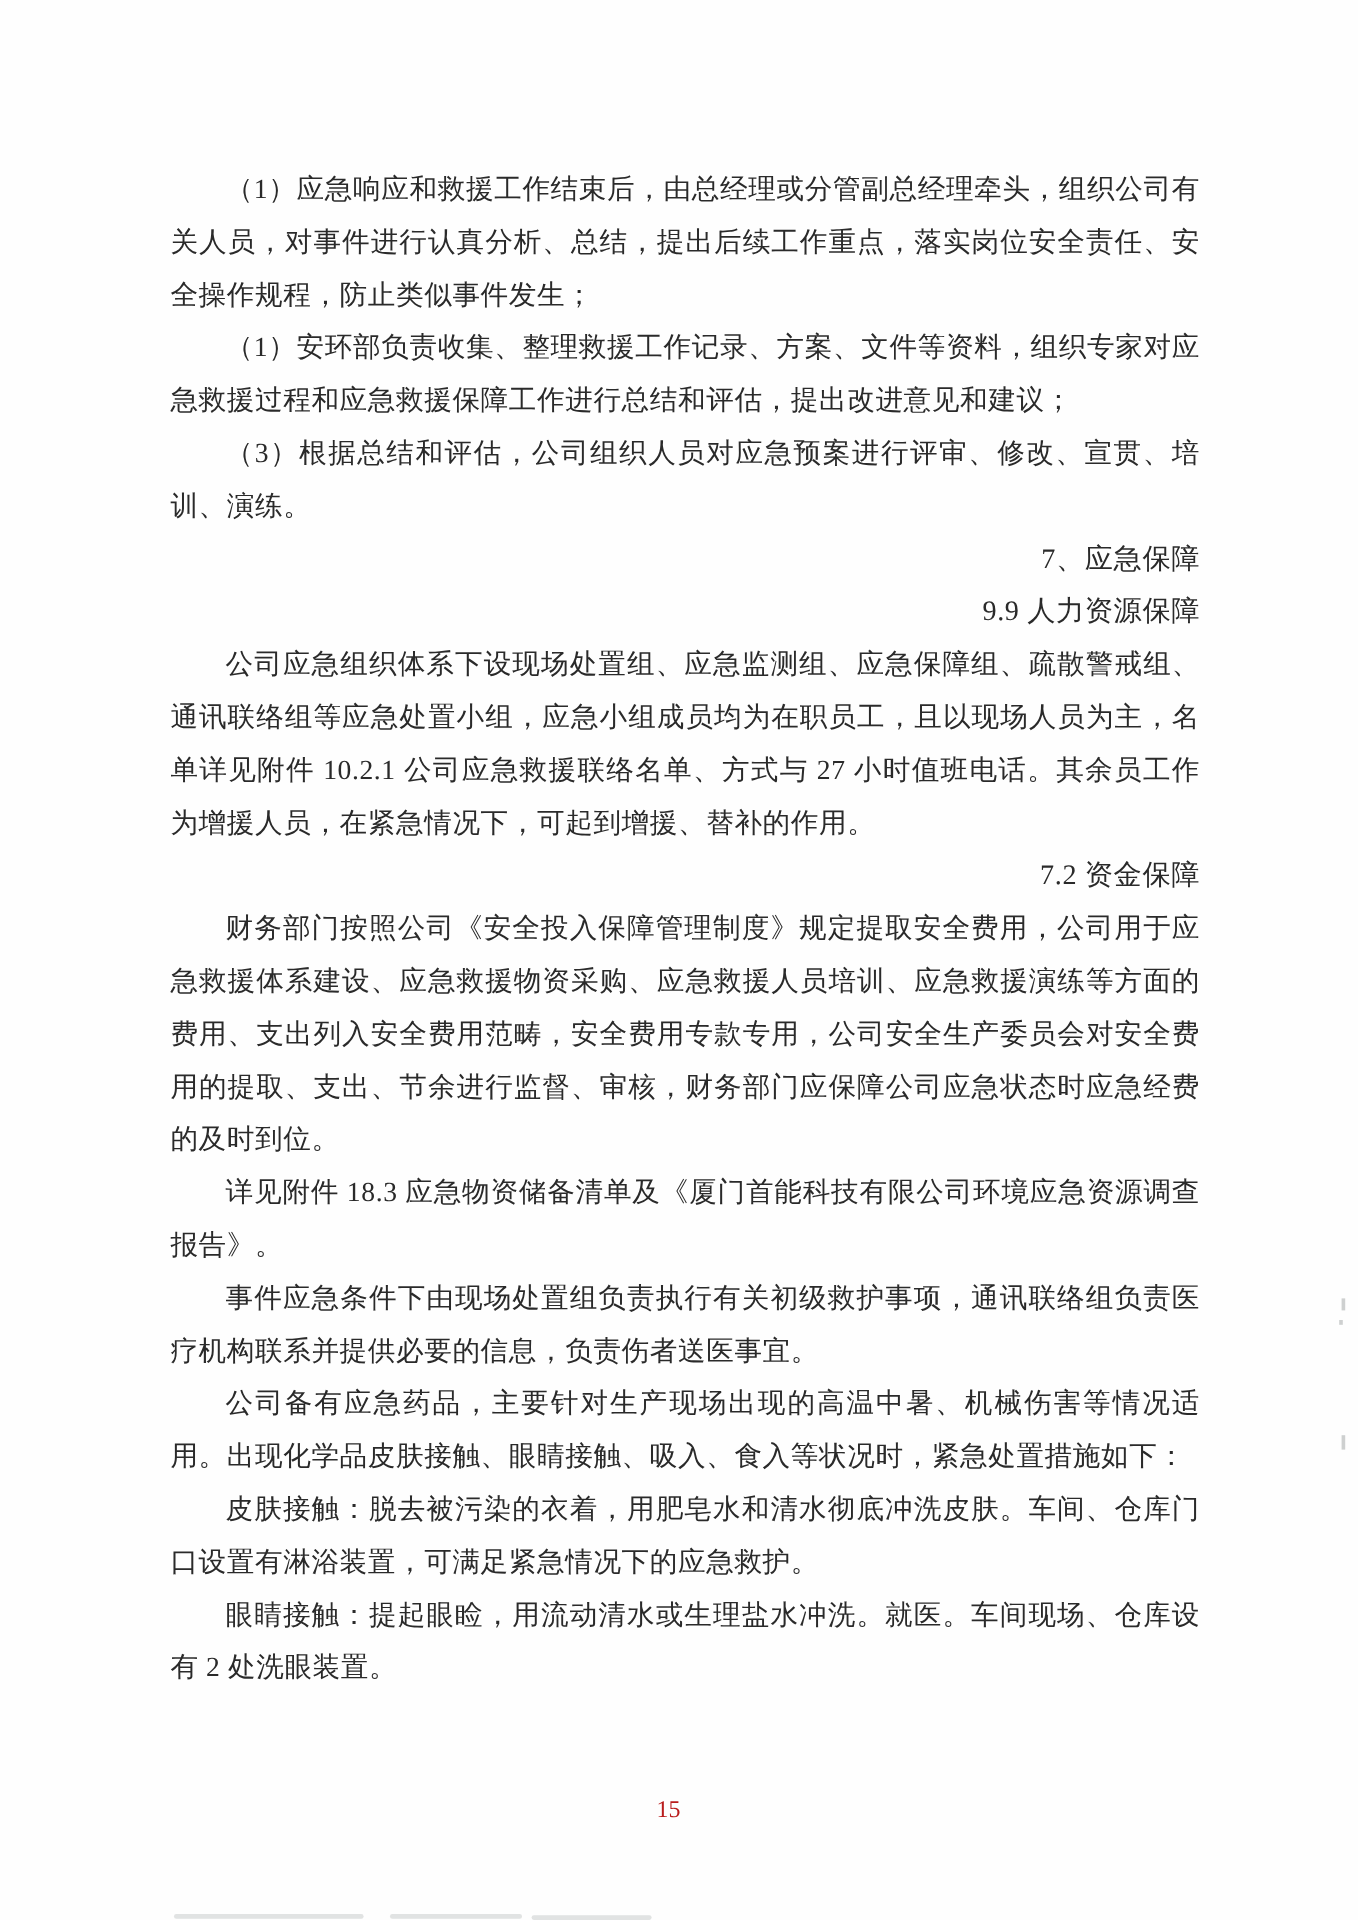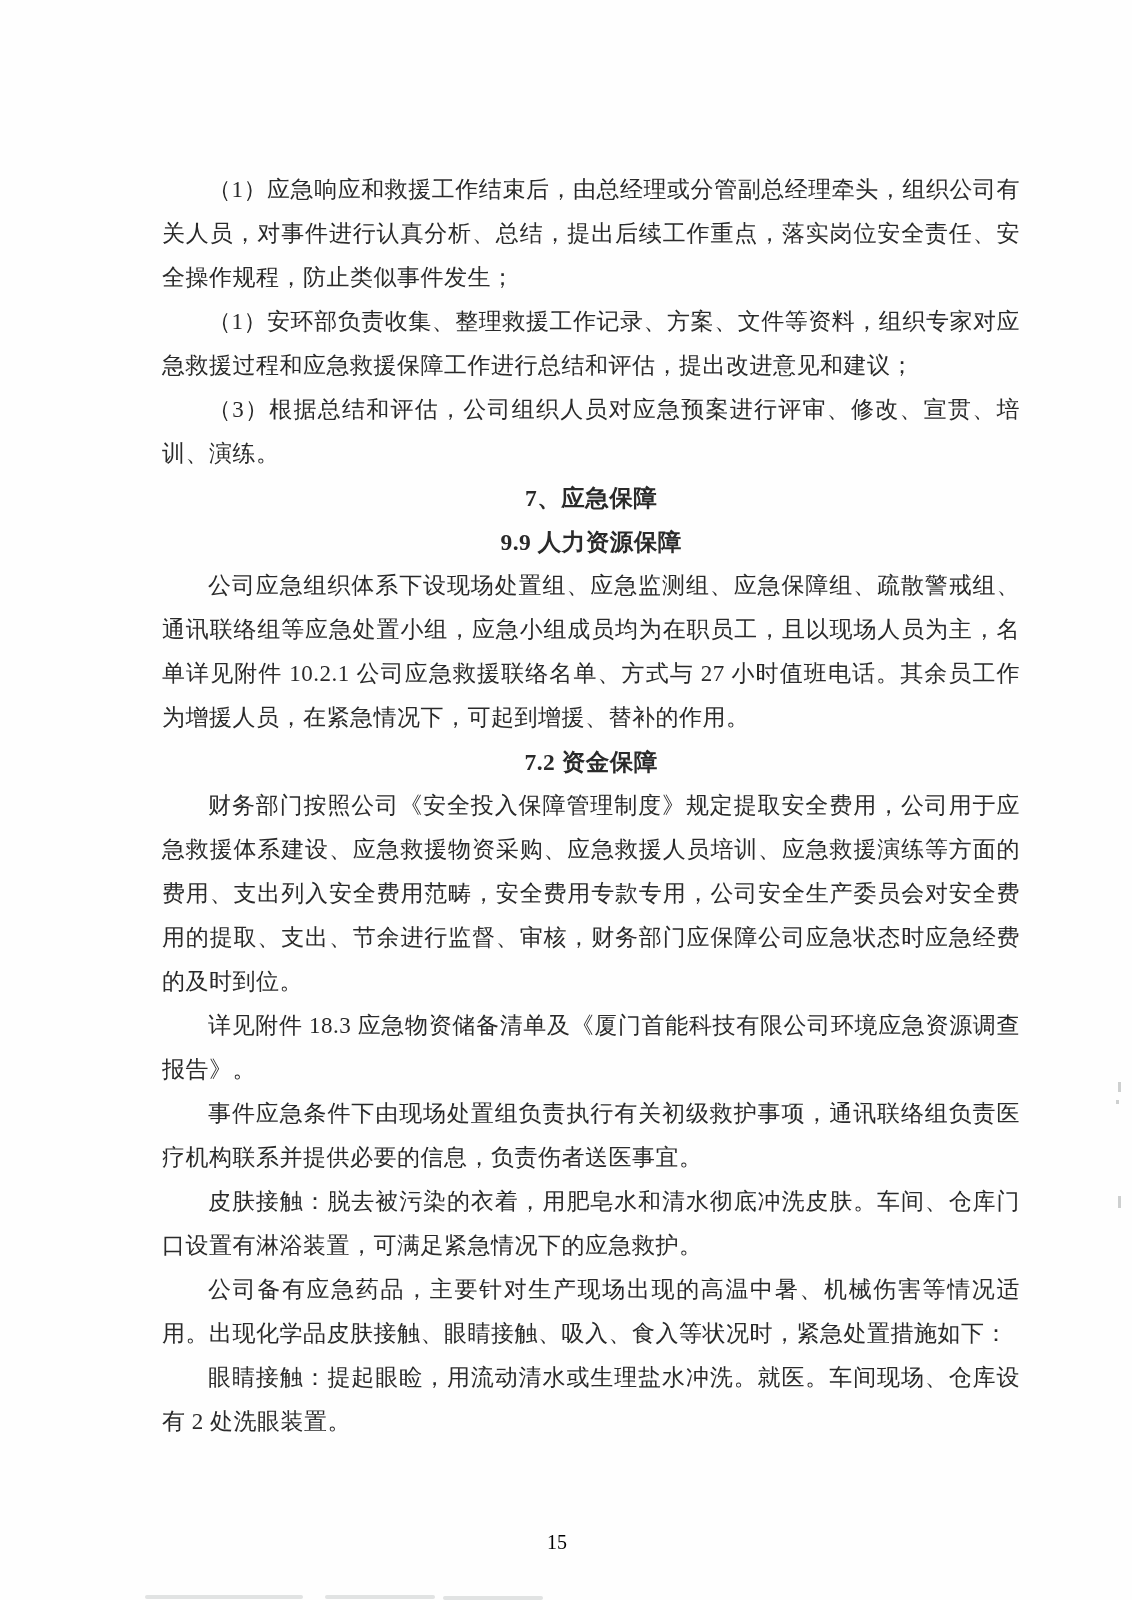--- a/index.html
+++ b/index.html
@@ -12,49 +12,47 @@
     width: 1132px;
     height: 1600px;
     background: #fefefe;
     overflow: hidden;
     font-family: "Liberation Serif", "DejaVu Serif", serif;
     color: #2a2a2a;
   }
   .content {
     position: absolute;
     left: 142px;
-    top: 168px;
+    top: 136px;
     width: 858px;
     font-size: 23px;
     line-height: 44px;
     letter-spacing: 0.5px;
-    margin-left: 20px;
   }
   .para {
     margin: 0;
     text-align: justify;
     text-indent: 2em;
   }
   .heading {
     margin: 0;
-    font-weight: 700;
-    text-align: center;
+    font-weight: 400;
+    text-align: right;
     text-indent: 0;
     font-size: 23.5px;
   }
   .page-number {
     position: absolute;
     top: 1494px;
     left: 0;
     width: 1114px;
     text-align: center;
     font-size: 20px;
     line-height: 28px;
-    color: #000000;
-    margin-top: 34px;
+    color: #b91c1c;
   }
   
   .scan-dash {
     position: absolute;
     height: 4px;
     background: #c9cccc;
     opacity: 0.55;
     border-radius: 2px;
   }
   .dash-1 { left: 145px; top: 1595px; width: 158px; }
@@ -77,22 +75,22 @@
     <p class="para">（1）应急响应和救援工作结束后，由总经理或分管副总经理牵头，组织公司有关人员，对事件进行认真分析、总结，提出后续工作重点，落实岗位安全责任、安全操作规程，防止类似事件发生；</p>
     <p class="para">（1）安环部负责收集、整理救援工作记录、方案、文件等资料，组织专家对应急救援过程和应急救援保障工作进行总结和评估，提出改进意见和建议；</p>
     <p class="para">（3）根据总结和评估，公司组织人员对应急预案进行评审、修改、宣贯、培训、演练。</p>
     <p class="heading">7、应急保障</p>
     <p class="heading">9.9 人力资源保障</p>
     <p class="para">公司应急组织体系下设现场处置组、应急监测组、应急保障组、疏散警戒组、通讯联络组等应急处置小组，应急小组成员均为在职员工，且以现场人员为主，名单详见附件 10.2.1 公司应急救援联络名单、方式与 27 小时值班电话。其余员工作为增援人员，在紧急情况下，可起到增援、替补的作用。</p>
     <p class="heading">7.2 资金保障</p>
     <p class="para">财务部门按照公司《安全投入保障管理制度》规定提取安全费用，公司用于应急救援体系建设、应急救援物资采购、应急救援人员培训、应急救援演练等方面的费用、支出列入安全费用范畴，安全费用专款专用，公司安全生产委员会对安全费用的提取、支出、节余进行监督、审核，财务部门应保障公司应急状态时应急经费的及时到位。</p>
     <p class="para">详见附件 18.3 应急物资储备清单及《厦门首能科技有限公司环境应急资源调查报告》。</p>
     <p class="para">事件应急条件下由现场处置组负责执行有关初级救护事项，通讯联络组负责医疗机构联系并提供必要的信息，负责伤者送医事宜。</p>
+    <p class="para">公司备有应急药品，主要针对生产现场出现的高温中暑、机械伤害等情况适用。出现化学品皮肤接触、眼睛接触、吸入、食入等状况时，紧急处置措施如下：</p>
     <p class="para">皮肤接触：脱去被污染的衣着，用肥皂水和清水彻底冲洗皮肤。车间、仓库门口设置有淋浴装置，可满足紧急情况下的应急救护。</p>
-    <p class="para">公司备有应急药品，主要针对生产现场出现的高温中暑、机械伤害等情况适用。出现化学品皮肤接触、眼睛接触、吸入、食入等状况时，紧急处置措施如下：</p>
     <p class="para">眼睛接触：提起眼睑，用流动清水或生理盐水冲洗。就医。车间现场、仓库设有 2 处洗眼装置。</p>
   </div>
 
   <div class="page-number">15</div>
 
   <div class="scan-dash dash-1"></div>
   <div class="scan-dash dash-2"></div>
   <div class="scan-dash dash-3"></div>
   <div class="scan-speck speck-1"></div>
   <div class="scan-speck speck-2"></div>

